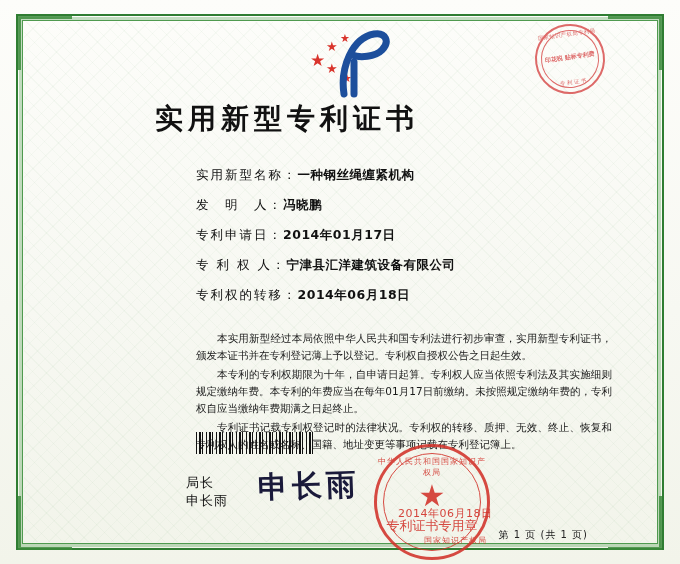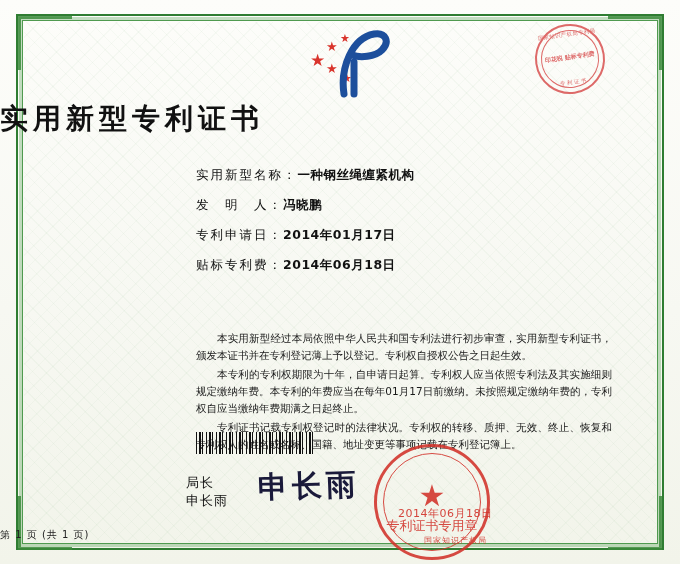--- a/index.html
+++ b/index.html
@@ -135,20 +135,21 @@
   .emblem .s2 { left: 30px; top: 12px; }
   .emblem .s3 { left: 30px; top: 34px; }
   .emblem .s4 { left: 44px; top: 4px;  font-size: 11px; }
   .emblem .s5 { left: 46px; top: 44px; font-size: 11px; }
   .emblem svg { position: absolute; left: 34px; top: 0; }
 
   .title {
     position: absolute;
     left: 0; top: 100px;
     width: 574px;
+    text-align: center;
     font-family: "DejaVu Serif", serif;
     font-size: 28px;
     font-weight: bold;
     letter-spacing: 5px;
     color: #111;
   }
 
   .fields {
     position: absolute;
     left: 196px; top: 160px;
@@ -250,21 +251,21 @@
     font-size: 11px;
     color: #d2322a;
     letter-spacing: .5px;
     opacity: .9;
   }
 
   .footer {
     position: absolute;
     left: 0; bottom: 22px;
     width: 588px;
-    text-align: left;
+    text-align: right;
     font-size: 10px;
     color: #222;
     letter-spacing: 1px;
   }
 </style>
 </head>
 <body>
 
 <div id="page">
   <div class="sheet"></div>
@@ -305,40 +306,44 @@
     <div class="field">
       <span class="lbl">实用新型名称：</span><span class="val">一种钢丝绳缠紧机构</span>
     </div>
     <div class="field">
       <span class="lbl">发　明　人：</span><span class="val">冯晓鹏</span>
     </div>
     <div class="field">
       <span class="lbl">专利申请日：</span><span class="val">2014年01月17日</span>
     </div>
     <div class="field">
-      <span class="lbl">贴标专利费：</span><span class="val">2014年06月18日</span>
+      <span class="lbl">专 利 权 人：</span><span class="val">宁津县汇洋建筑设备有限公司</span>
+    </div>
+    <div class="field">
+      <span class="lbl">专利权的转移：</span><span class="val">2014年06月18日</span>
     </div>
   </div>
 
   <div class="body-text">
     <p>本实用新型经过本局依照中华人民共和国专利法进行初步审查，实用新型专利证书，颁发本证书并在专利登记薄上予以登记。专利权自授权公告之日起生效。</p>
     <p>本专利的专利权期限为十年，自申请日起算。专利权人应当依照专利法及其实施细则规定缴纳年费。本专利的年费应当在每年01月17日前缴纳。未按照规定缴纳年费的，专利权自应当缴纳年费期满之日起终止。</p>
     <p>专利证书记载专利权登记时的法律状况。专利权的转移、质押、无效、终止、恢复和专利权人的姓名或名称、国籍、地址变更等事项记载在专利登记簿上。</p>
   </div>
 
   <div class="barcode"></div>
 
   <div class="signer">
     <div>局长</div>
     <div>申长雨</div>
   </div>
   <div class="signature">申长雨</div>
 
   <div class="office-seal">
     <div class="inner-ring"></div>
+    <div class="seal-top">中华人民共和国国家知识产权局</div>
     <div class="seal-star">★</div>
     <div class="seal-code">专利证书专用章</div>
     <div class="seal-bottom">国家知识产权局</div>
   </div>
   <div class="seal-date">2014年06月18日</div>
 
   <div class="footer">第 1 页 (共 1 页)</div>
 </div>
 
 </body></html>

